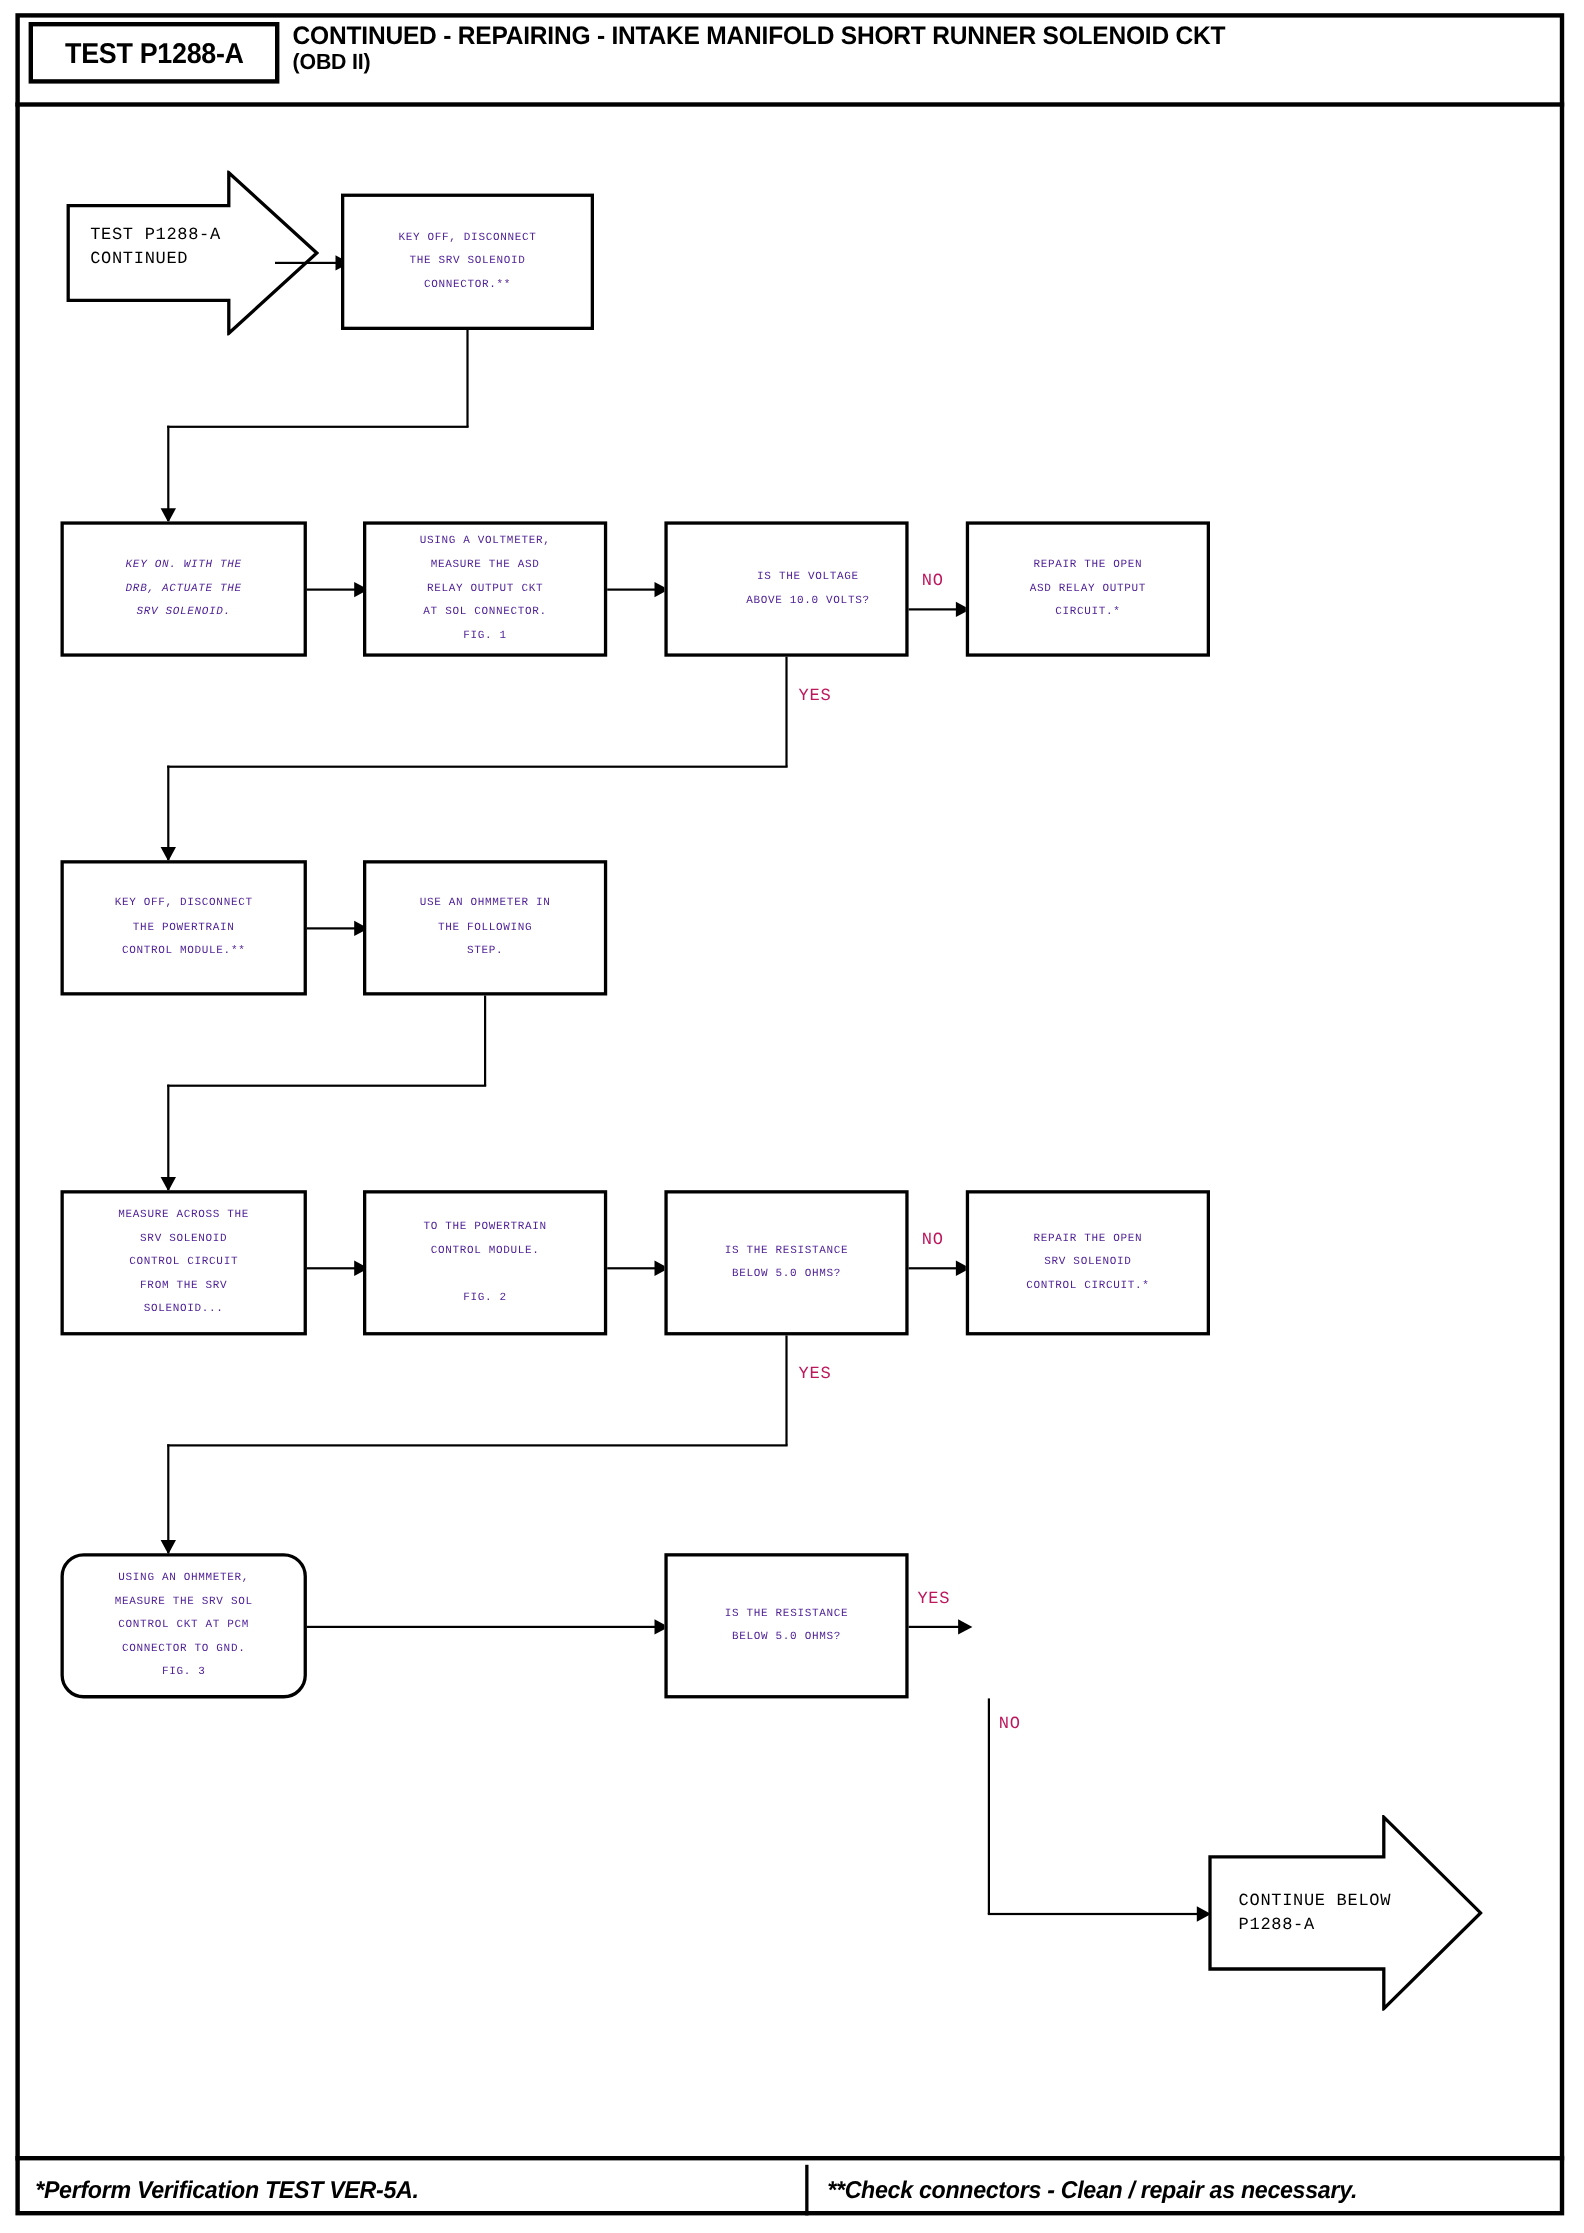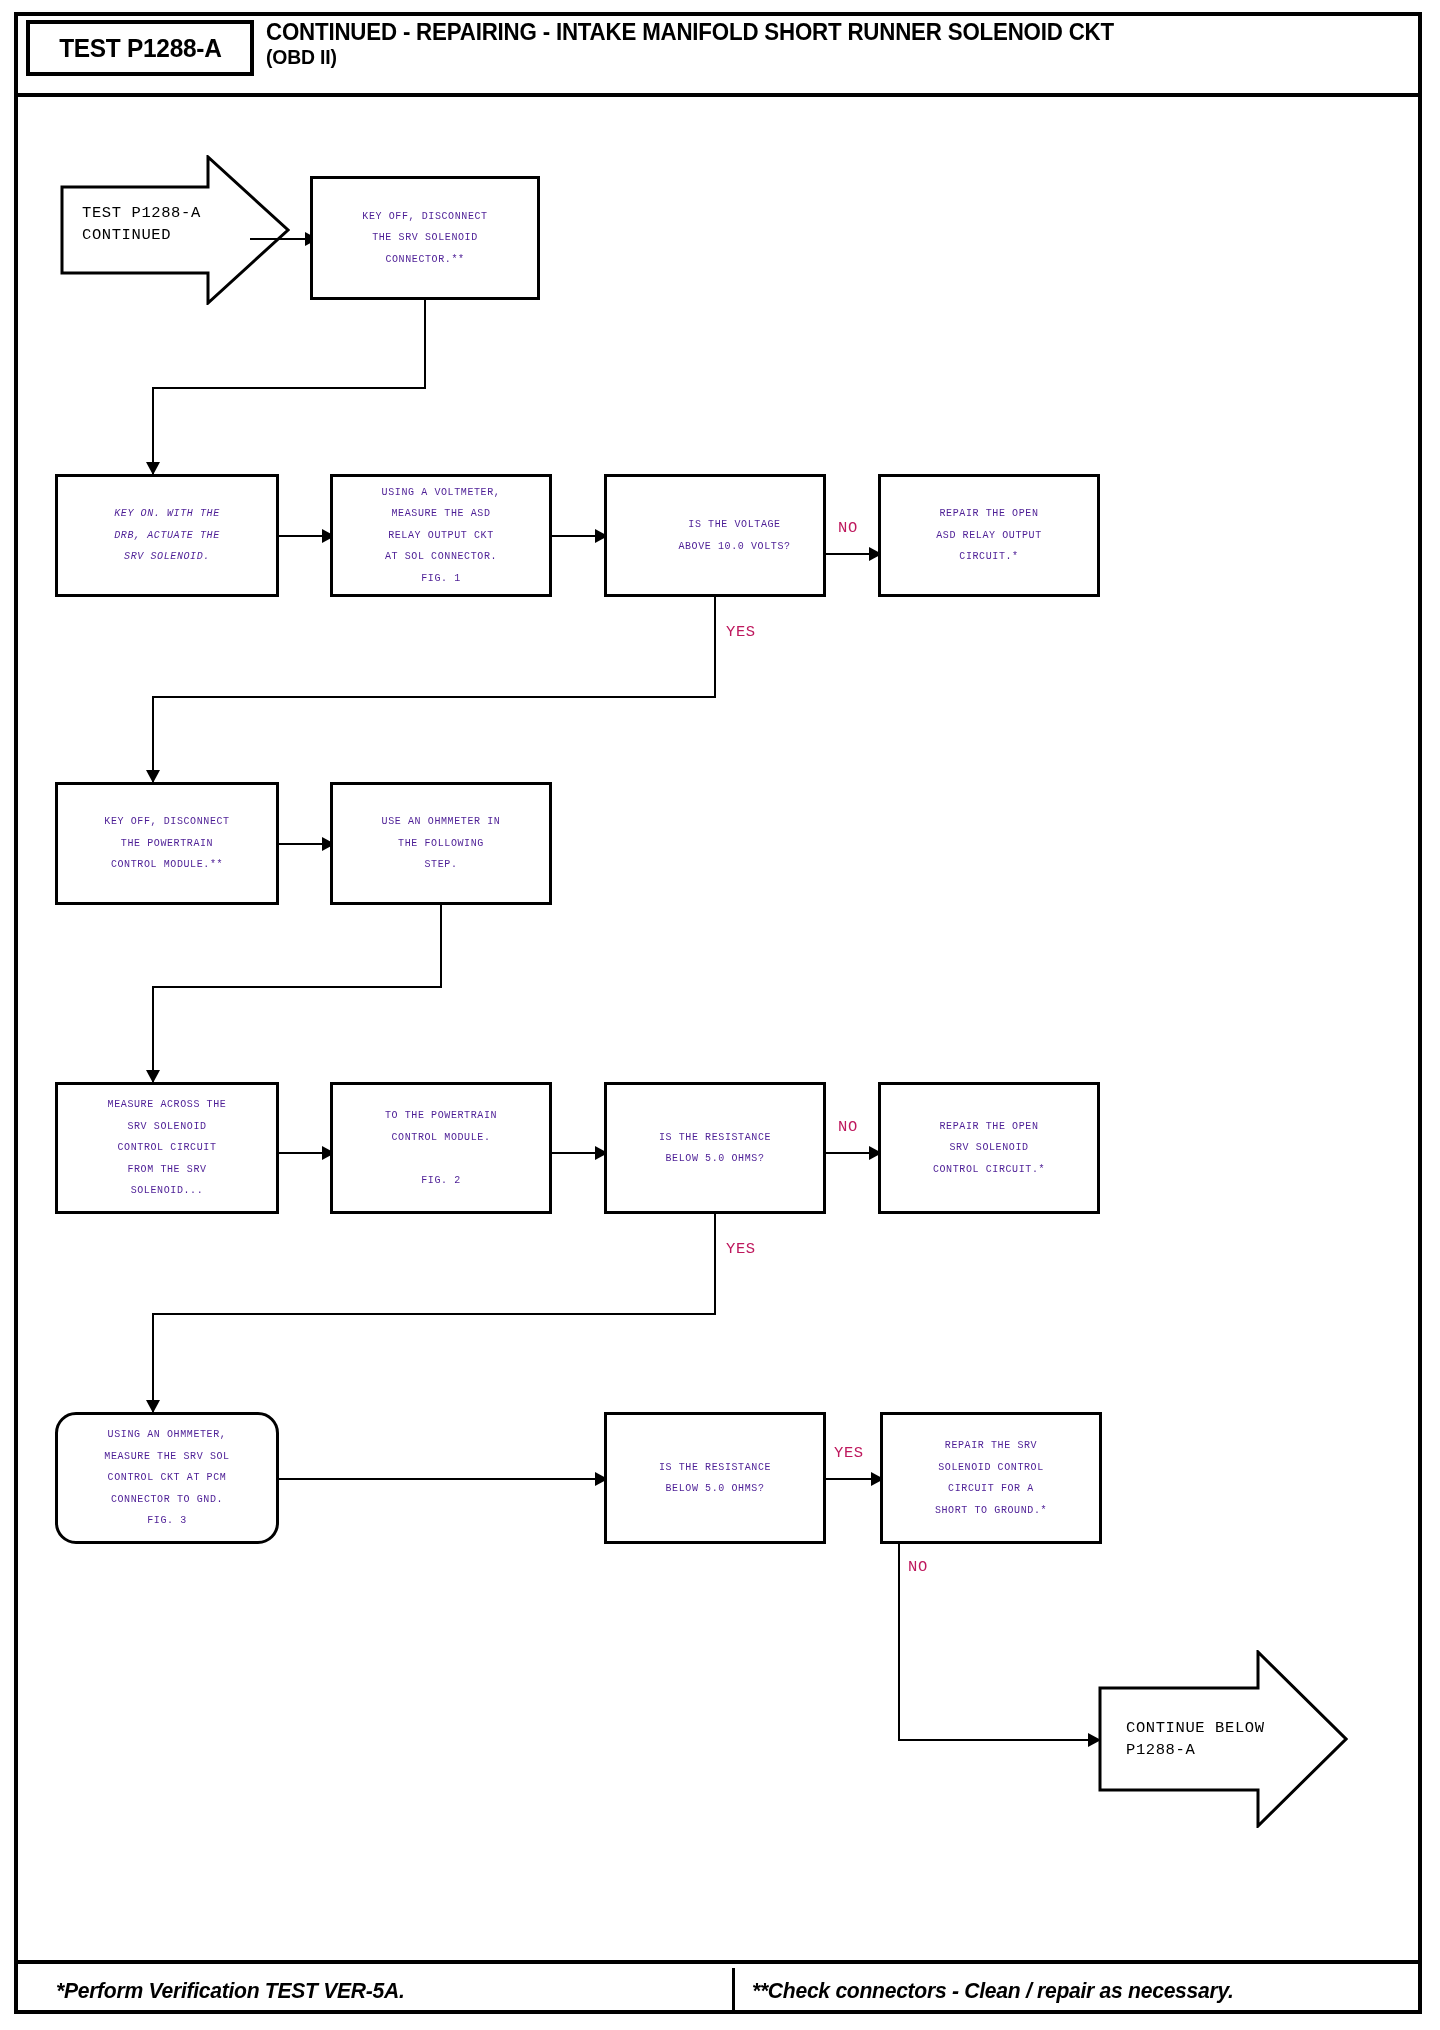--- a/index.html
+++ b/index.html
@@ -15,21 +15,21 @@
   .header-code{position:absolute;left:12px;top:8px;width:228px;height:56px;border:4px solid #000;box-sizing:border-box;display:flex;align-items:center;justify-content:center;}
   .header-code span{font-size:26px;font-weight:bold;font-style:normal;letter-spacing:-0.3px;font-family:"Liberation Sans",sans-serif;
     transform:scaleX(0.94);}
   .header-title{position:absolute;left:252px;top:7px;width:1140px;}
   .header-title .l1{font-size:23px;font-weight:bold;letter-spacing:-0.2px;line-height:26px;transform:scaleX(0.97);transform-origin:left center;}
   .header-title .l2{font-size:20px;font-weight:bold;letter-spacing:-0.2px;line-height:24px;transform:scaleX(0.97);transform-origin:left center;}
 
   
   .footer{position:absolute;left:14px;top:1960px;width:1408px;height:54px;box-sizing:border-box;border-top:4px solid #000;}
   .footer-cell{position:absolute;top:0;height:54px;display:flex;align-items:center;}
-  .footer-left{left:18px;margin-left:24px;}
+  .footer-left{left:18px;}
   .footer-div{position:absolute;left:718px;top:4px;width:3px;height:46px;background:#000;}
   .footer-right{left:738px;}
   .footer-cell span{font-size:22px;font-weight:bold;font-style:italic;letter-spacing:-0.3px;transform:scaleX(0.96);transform-origin:left center;}
 
   
   .box{position:absolute;border:3px solid #000;box-sizing:border-box;background:#fff;
        display:flex;align-items:center;justify-content:center;text-align:center;}
   .box .txt{font-family:"Liberation Mono","DejaVu Sans Mono",monospace;font-size:10px;line-height:21.5px;
        letter-spacing:0.6px;white-space:pre-line;color:#4c1d95;}
 
@@ -201,26 +201,20 @@
 
   <div class="box" style="left:604px;top:1412px;width:222px;height:132px;">
     <div class="txt">IS THE RESISTANCE
 BELOW 5.0 OHMS?</div>
   </div>
 
   <div class="hline" style="left:826px;top:1478px;width:50px;"></div>
   <div class="arrow-r" style="left:871px;top:1472px;"></div>
   <div class="elabel" style="left:834px;top:1444px;">YES</div>
 
-  <div class="box" style="left:880px;top:1412px;width:222px;height:132px;">
-    <div class="txt">REPAIR THE SRV
-SOLENOID CONTROL
-CIRCUIT FOR A
-SHORT TO GROUND.*</div>
-  </div>
 
   <div class="vline" style="left:898px;top:1544px;height:196px;"></div>
   <div class="elabel" style="left:908px;top:1558px;">NO</div>
   <div class="hline" style="left:898px;top:1739px;width:196px;"></div>
   <div class="arrow-r" style="left:1088px;top:1733px;"></div>
 
   <div class="penta" style="left:1098px;top:1650px;width:250px;height:178px;">
     <svg width="250" height="178" viewBox="0 0 250 178">
       <polygon points="2,38 160,38 160,2 248,89 160,176 160,140 2,140" fill="#ffffff" stroke="#000000" stroke-width="3"></polygon>
     </svg>

